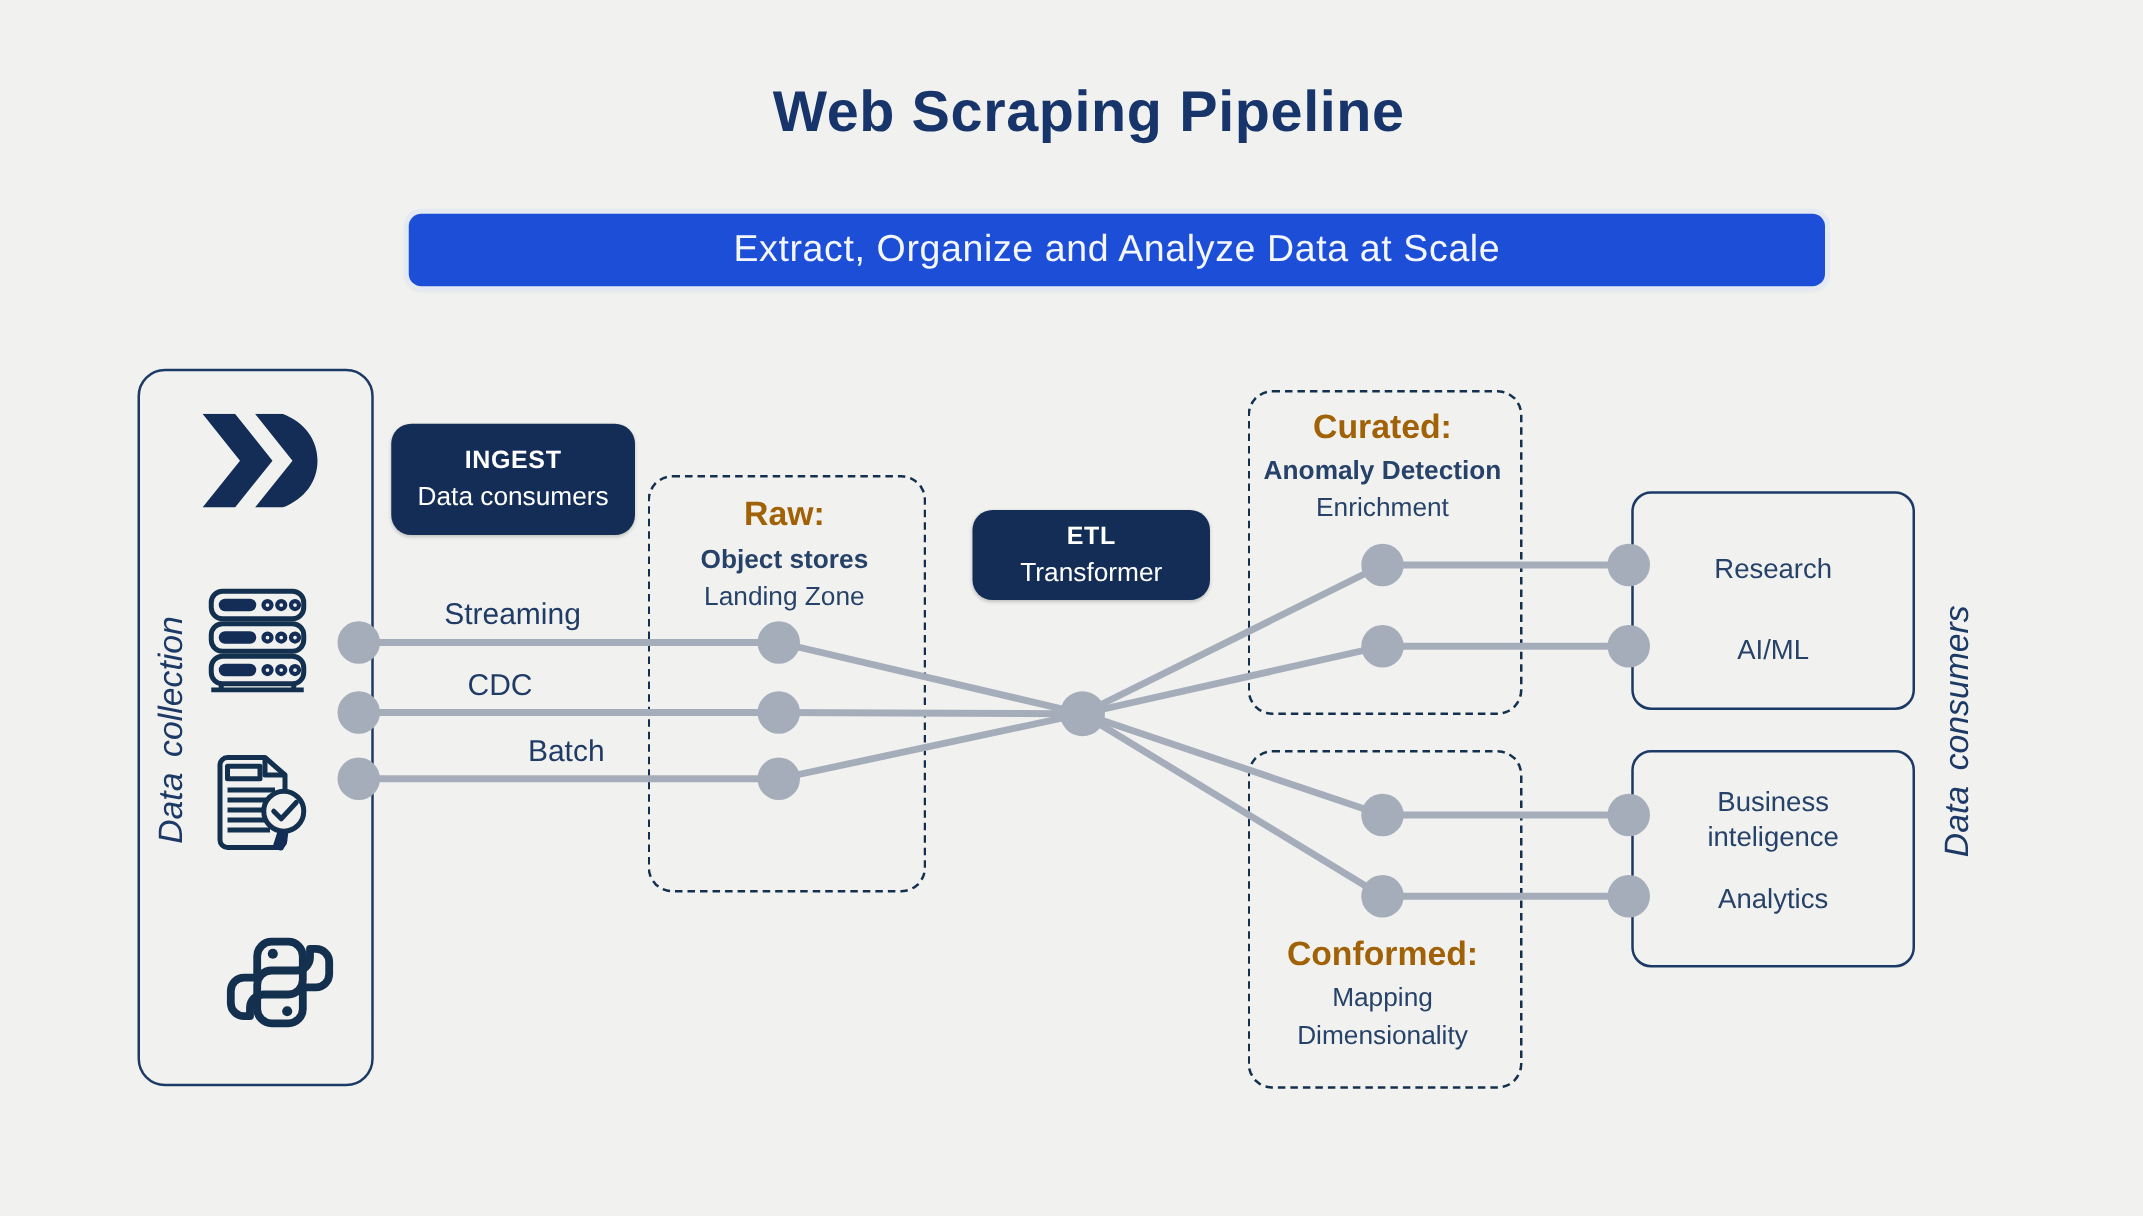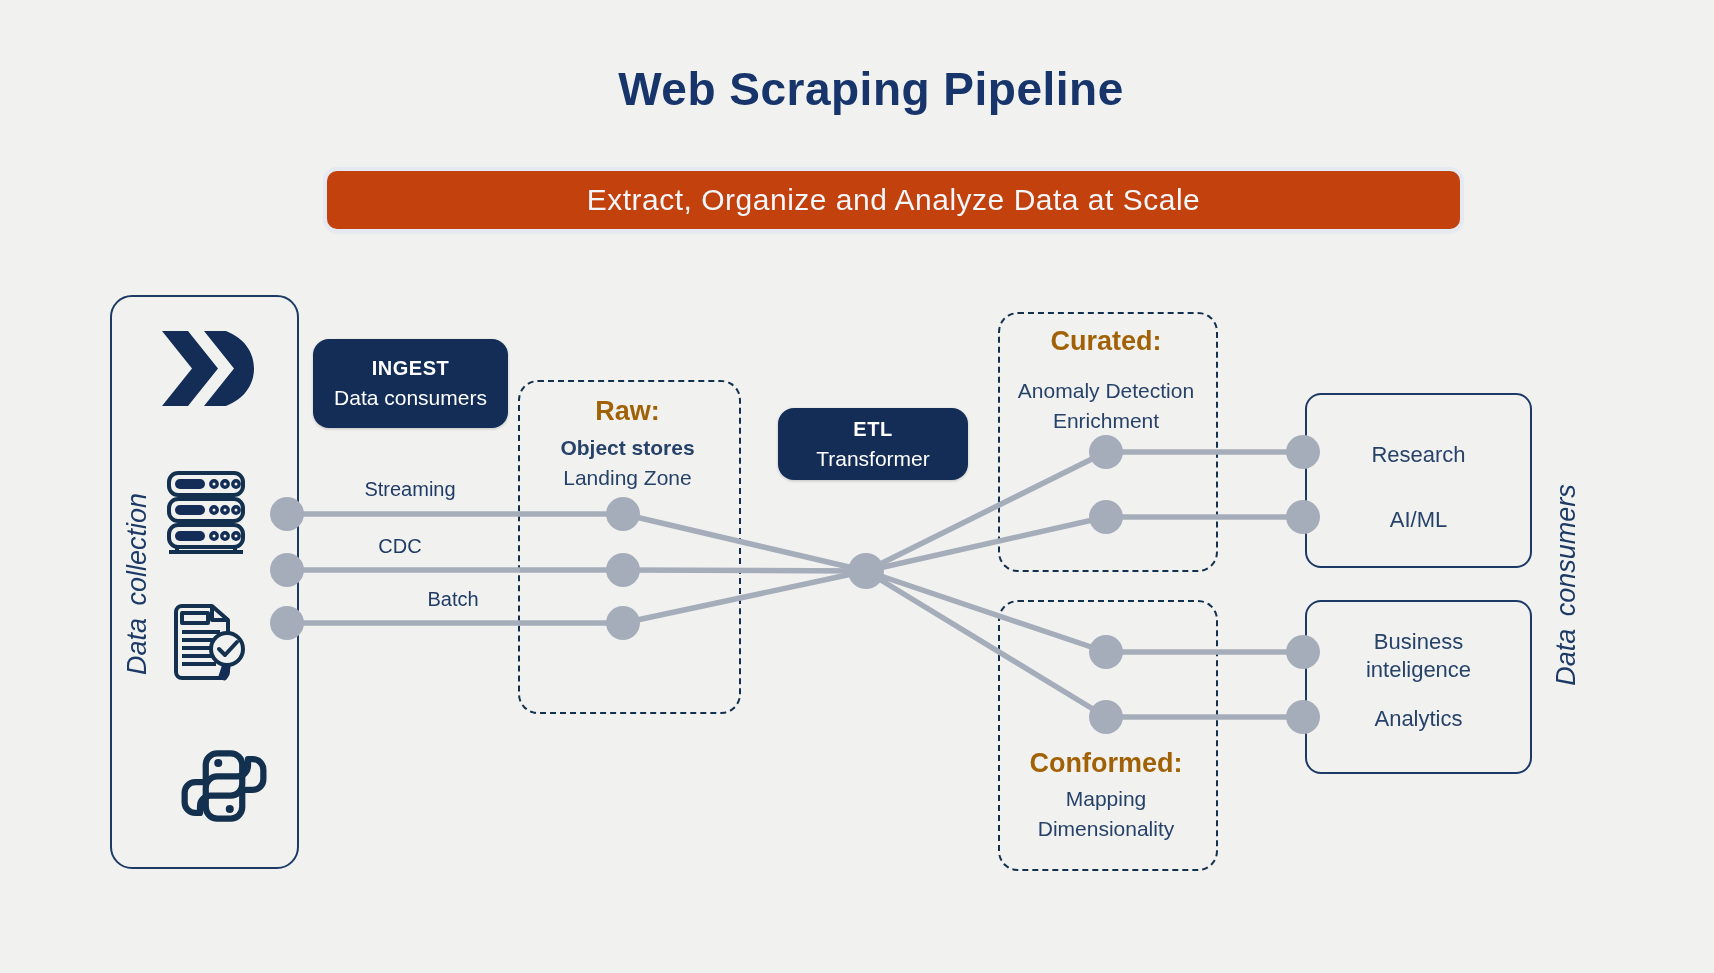--- a/index.html
+++ b/index.html
@@ -12,21 +12,21 @@
   .abs{position:absolute;}
 
   .page-title{
     left:0; right:0; top:62px; text-align:center;
     font-size:46px; font-weight:700; color:#17356b; letter-spacing:.5px;
     z-index:3;
     padding-left:28px;
   }
   .banner{
     left:327px; top:171px; width:1133px; height:58px;
-    background:#c2410c; border-radius:10px;
+    background:#1d4ed8; border-radius:10px;
     box-shadow:0 0 0 4px #e4e9f2, 0 2px 5px rgba(0,0,0,.15);
     display:flex; align-items:center; justify-content:center;
     z-index:3;
   }
   .banner span{color:#f3f6fa; font-size:30px; letter-spacing:.5px;}
 
   .outline-box{border:2.5px solid #1d3a66; border-radius:22px; background:transparent; z-index:1;}
   .dashed-box{border:2.5px dashed #14304f; border-radius:20px; background:transparent; z-index:1;}
   .navy-box{
     background:#132d56; border-radius:16px; color:#ffffff;
@@ -42,21 +42,21 @@
     font-size:27px; font-style:italic; color:#1d3a66; word-spacing:5px;
     z-index:3;
   }
 
   .box-text{text-align:center; z-index:3;}
   .box-text .bt{font-size:27px; font-weight:700; color:#a16207;}
   .box-text .bl{font-size:21px; color:#274269; line-height:1.45;}
 
   .channel{
     transform:translateX(-50%);
-    font-size:20px; color:#203b66; z-index:3; white-space:nowrap;
+    font-size:24px; color:#203b66; z-index:3; white-space:nowrap;
   }
 
   .consumer-item{
     position:absolute; left:0; width:100%; text-align:center;
     font-size:22px; color:#274269; transform:translateY(-50%); line-height:1.25;
   }
   .bi-wrap{left:50%; transform:translate(-50%,-50%); width:170px;}
 
   .icon{z-index:3; display:block;}
   svg{display:block;}
@@ -149,21 +149,21 @@
   <div class="abs channel" style="left:407px; top:588px;margin-left:46px;">Batch</div>
 
   <div class="abs navy-box" style="left:778px; top:408px; width:190px; height:72px;">
     <div class="t1">ETL</div>
     <div class="t2">Transformer</div>
   </div>
 
   <div class="abs dashed-box" style="left:998px; top:312px; width:216px; height:256px;"></div>
   <div class="abs box-text" style="left:994px; top:326px; width:224px;">
     <div class="bt">Curated:</div>
-    <div class="bl" style="margin-top:19px;">Anomaly Detection</div>
+    <div class="bl" style="margin-top:5px;font-weight:bold;">Anomaly Detection</div>
     <div class="bl">Enrichment</div>
   </div>
 
   <div class="abs dashed-box" style="left:998px; top:600px; width:216px; height:267px;"></div>
   <div class="abs box-text" style="left:994px; top:748px; width:224px;">
     <div class="bt">Conformed:</div>
     <div class="bl" style="margin-top:5px;">Mapping</div>
     <div class="bl">Dimensionality</div>
   </div>
 

